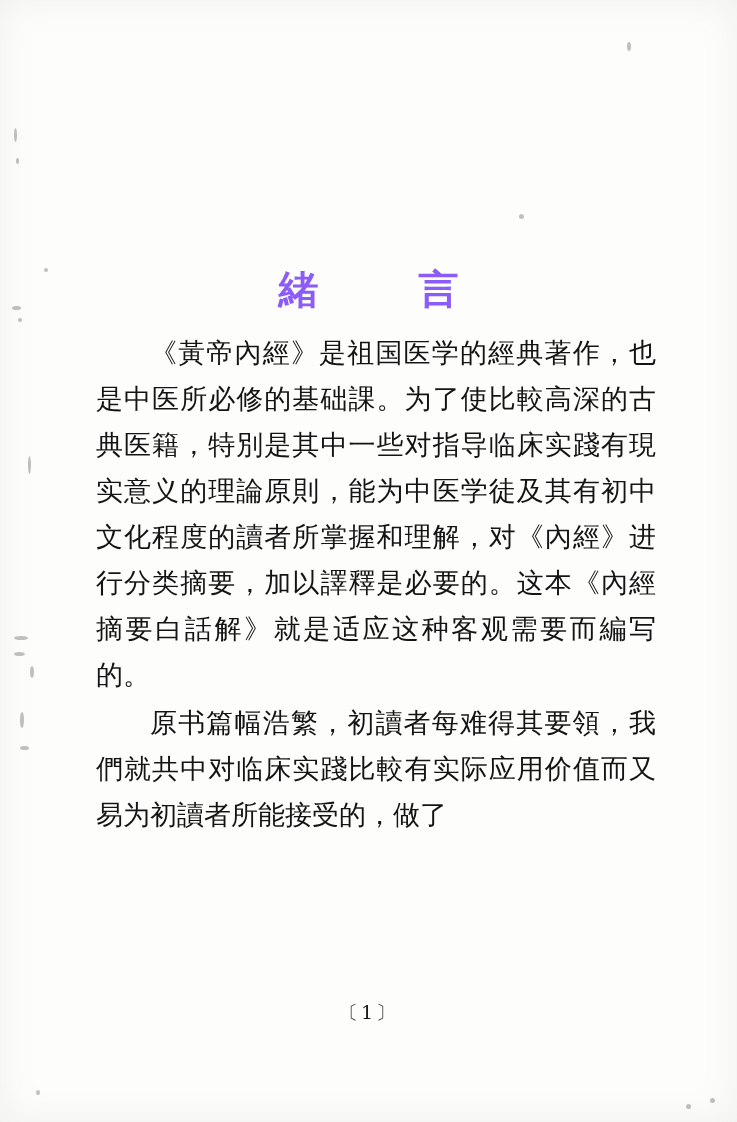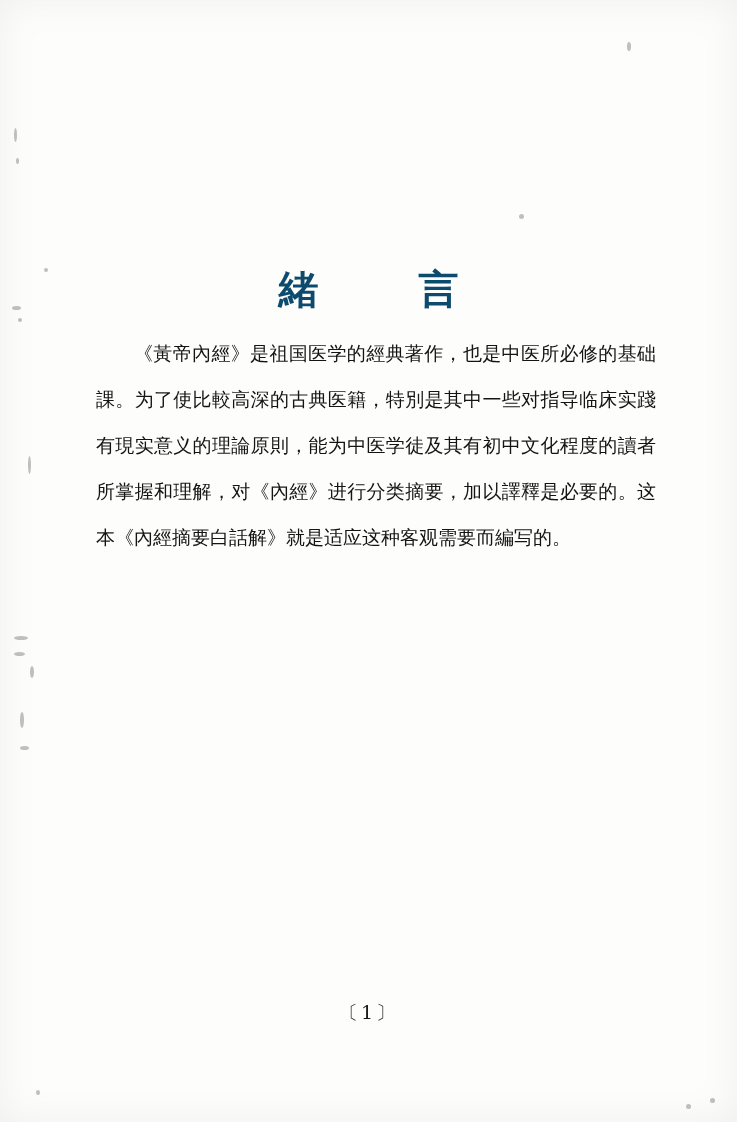--- a/index.html
+++ b/index.html
@@ -36,32 +36,32 @@
   .title {
     position: absolute;
     top: 262px;
     left: 0;
     width: 100%;
     text-align: center;
     font-size: 40px;
     font-weight: 700;
     letter-spacing: 30px;
     text-indent: 30px;
-    color: #0c4a6e;
+    color: #8b5cf6;
     font-family: "DejaVu Serif", "Liberation Serif", serif;
   }
   .body-text {
     position: absolute;
     top: 330px;
     left: 96px;
     width: 560px;
   }
   .para {
     margin: 0 0 2px 0;
-    font-size: 19px;
+    font-size: 27px;
     line-height: 46px;
     color: #141414;
     text-indent: 2em;
     text-align: justify;
     text-justify: inter-ideograph;
     font-family: "DejaVu Serif", "Liberation Serif", serif;
   }
   .page-number {
     position: absolute;
     bottom: 96px;
@@ -78,20 +78,21 @@
 <body>
 
 <div class="page">
 
   <div class="scan-edge"></div>
 
   <div class="title">緒　言</div>
 
   <div class="body-text">
     <p class="para">《黃帝內經》是祖国医学的經典著作，也是中医所必修的基础課。为了使比較高深的古典医籍，特別是其中一些对指导临床实踐有現实意义的理論原則，能为中医学徒及其有初中文化程度的讀者所掌握和理解，对《內經》进行分类摘要，加以譯釋是必要的。这本《內經摘要白話解》就是适应这种客观需要而編写的。</p>
+    <p class="para">原书篇幅浩繁，初讀者每难得其要領，我們就共中对临床实踐比較有实际应用价值而又易为初讀者所能接受的，做了</p>
   </div>
 
   <div class="page-number">〔1〕</div>
 
   <div id="specks">
       <div class="speck" style="left: 627px; top: 42px; width: 4px; height: 9px;"></div>
       <div class="speck" style="left: 14px; top: 128px; width: 3px; height: 14px;"></div>
       <div class="speck" style="left: 16px; top: 158px; width: 3px; height: 6px;"></div>
       <div class="speck" style="left: 44px; top: 268px; width: 4px; height: 4px;"></div>
       <div class="speck" style="left: 519px; top: 214px; width: 5px; height: 5px;"></div>

